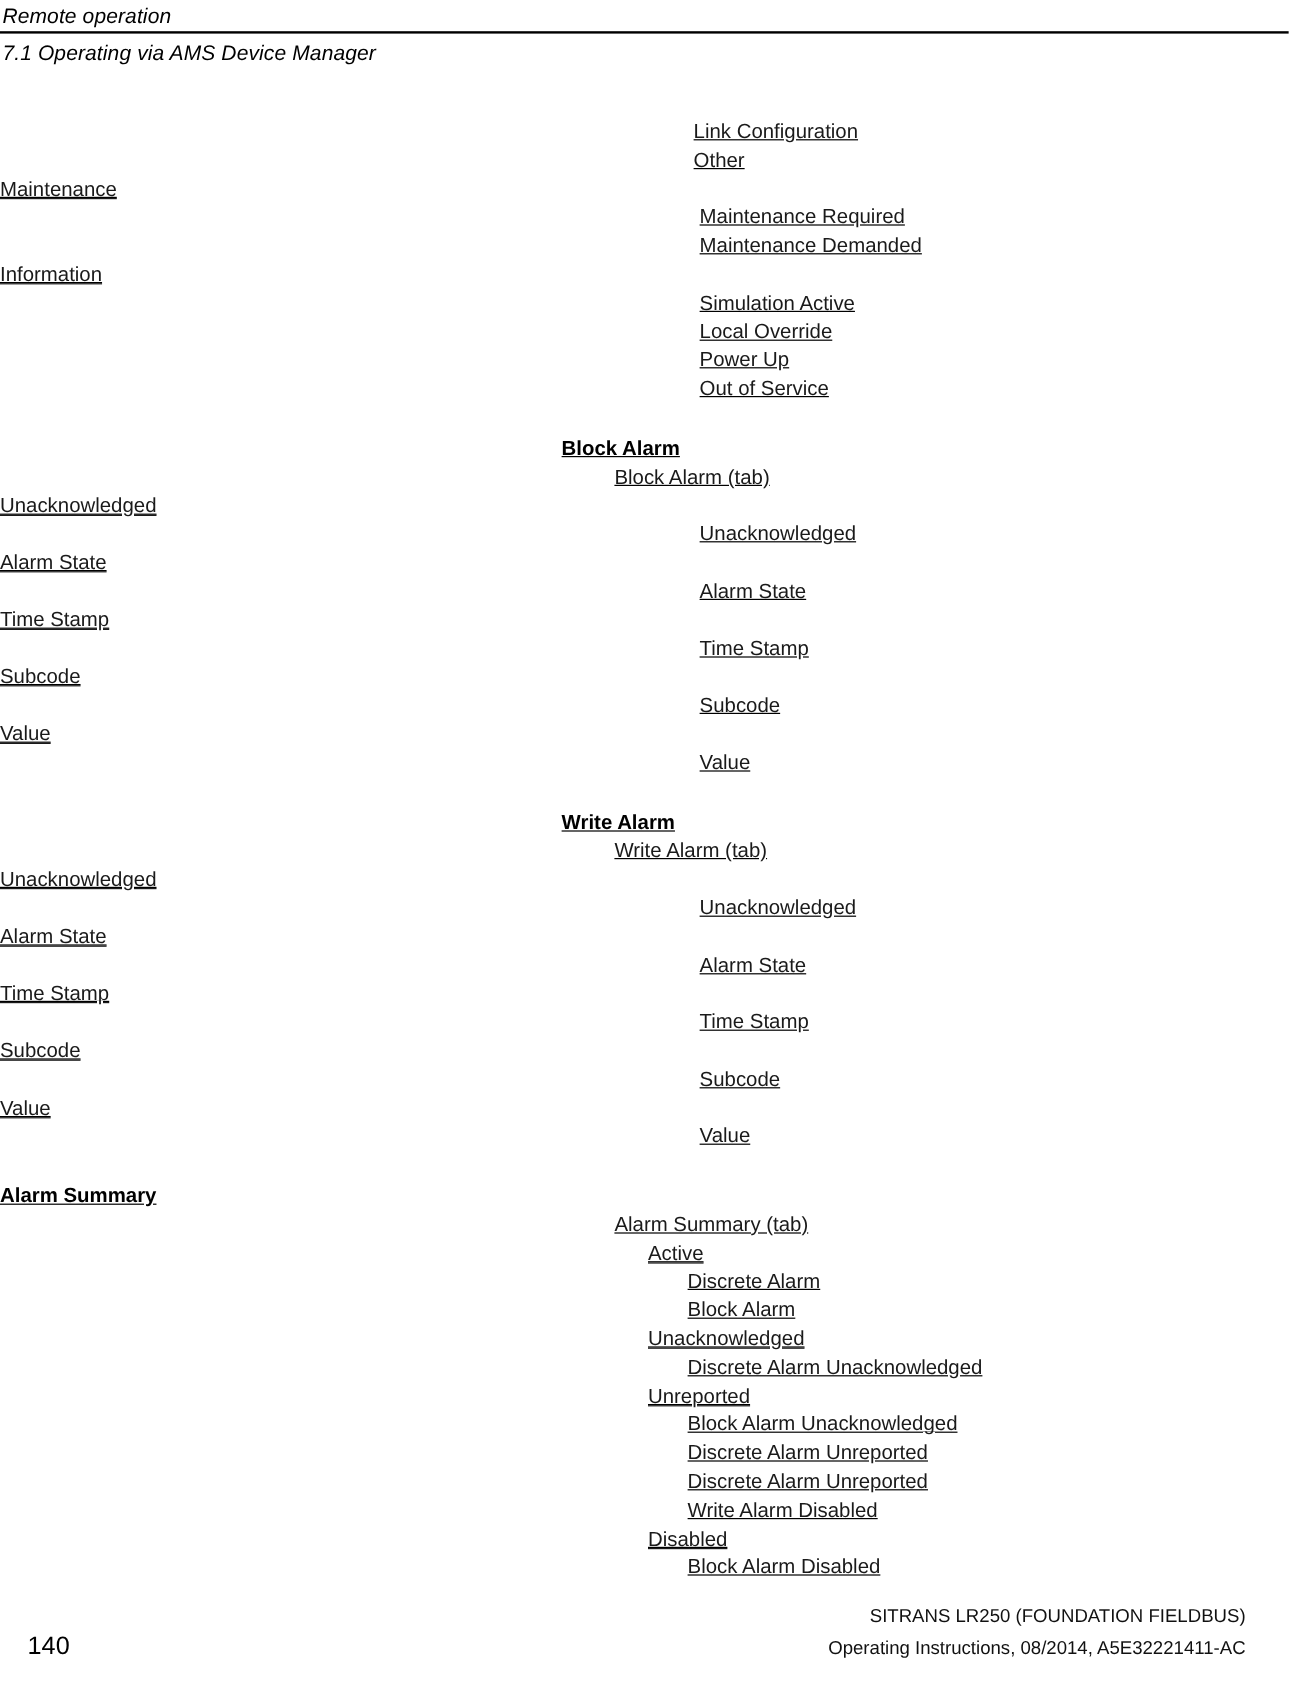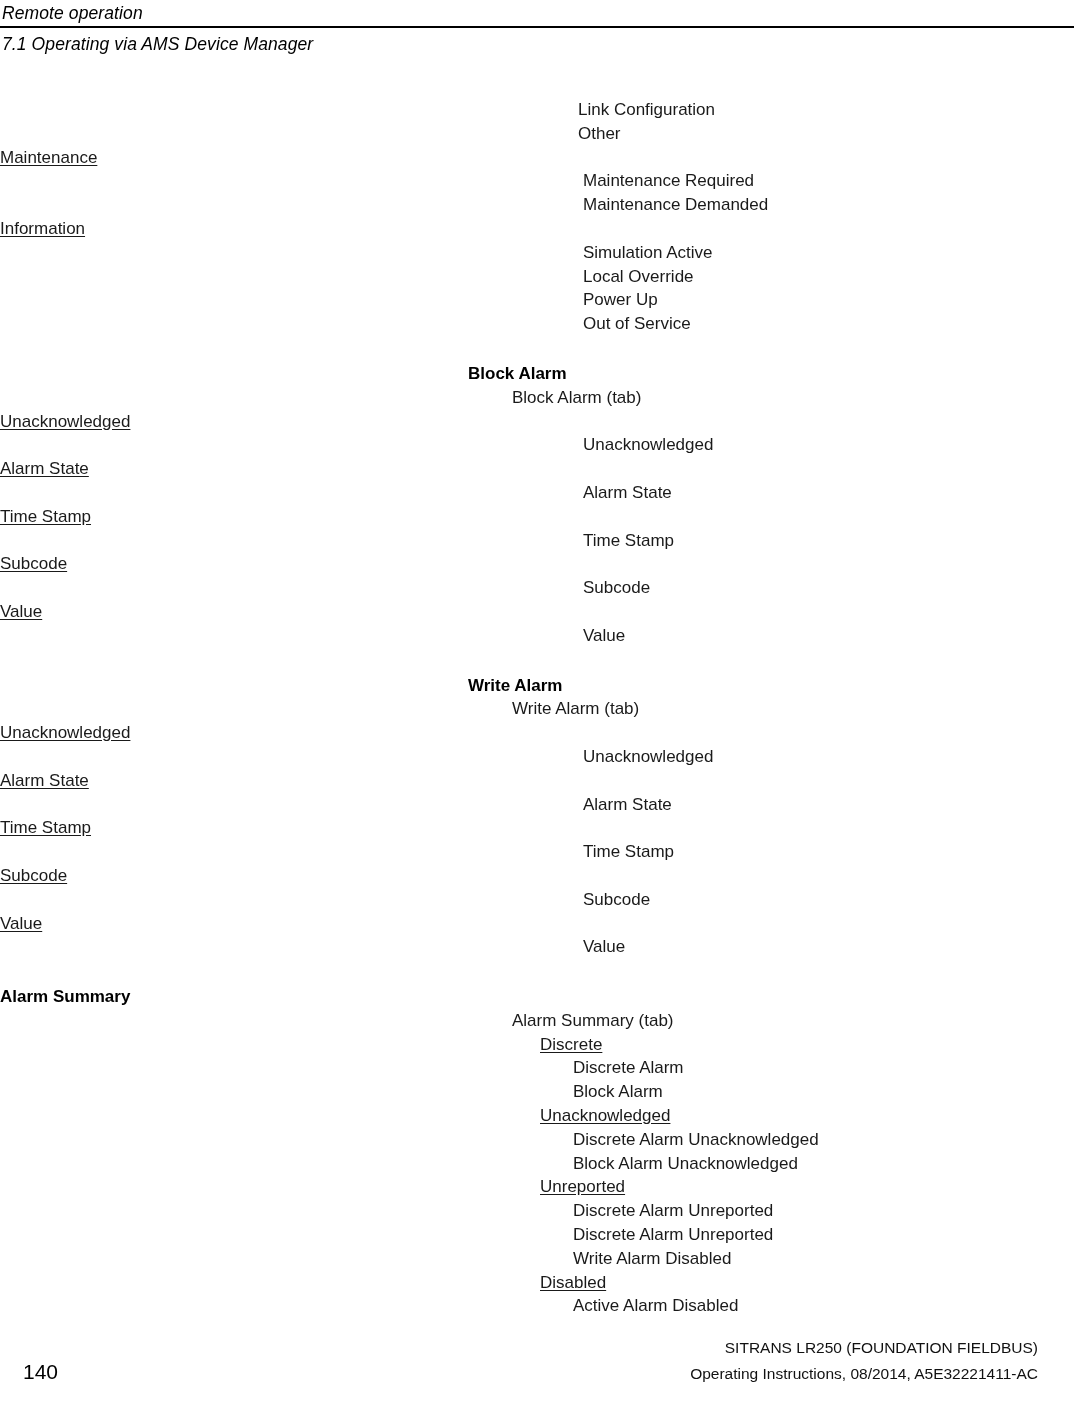--- a/index.html
+++ b/index.html
@@ -47,20 +47,21 @@
     letter-spacing: 0.1px;
     white-space: nowrap;
   }
 
   
   .outline {
     position: absolute;
     left: 0;
     top: 98px;
     width: 1004px;
+    text-decoration: underline;
   }
   .node {
     font-size: 17px;
     line-height: 23.8px;
     white-space: nowrap;
     color: #1a1a1a;
   }
   
   .lvl-sec   { padding-left: 468px; font-weight: bold; color: #000; }
   .lvl-sec2  { font-weight: bold; color: #000; }
@@ -145,32 +146,32 @@
     <div class="node lvl-grp underlined"><span>Alarm State</span></div>
     <div class="node lvl-itemA"><span>Alarm State</span></div>
     <div class="node lvl-grp underlined"><span>Time Stamp</span></div>
     <div class="node lvl-itemA"><span>Time Stamp</span></div>
     <div class="node lvl-grp underlined"><span>Subcode</span></div>
     <div class="node lvl-itemA"><span>Subcode</span></div>
     <div class="node lvl-grp underlined"><span>Value</span></div>
     <div class="node lvl-itemA"><span>Value</span></div>
     <div class="node lvl-sec2 section-gap"><span>Alarm Summary</span></div>
     <div class="node lvl-tab"><span>Alarm Summary (tab)</span></div>
-    <div class="node lvl-grp2 underlined"><span>Discrete</span></div>
+    <div class="node lvl-grp2 underlined"><span>Active</span></div>
     <div class="node lvl-item2"><span>Discrete Alarm</span></div>
     <div class="node lvl-item2"><span>Block Alarm</span></div>
     <div class="node lvl-grp2 underlined"><span>Unacknowledged</span></div>
     <div class="node lvl-item2"><span>Discrete Alarm Unacknowledged</span></div>
+    <div class="node lvl-grp2 underlined"><span>Unreported</span></div>
     <div class="node lvl-item2"><span>Block Alarm Unacknowledged</span></div>
-    <div class="node lvl-grp2 underlined"><span>Unreported</span></div>
     <div class="node lvl-item2"><span>Discrete Alarm Unreported</span></div>
     <div class="node lvl-item2"><span>Discrete Alarm Unreported</span></div>
     <div class="node lvl-item2"><span>Write Alarm Disabled</span></div>
     <div class="node lvl-grp2 underlined"><span>Disabled</span></div>
-    <div class="node lvl-item2"><span>Active Alarm Disabled</span></div>
+    <div class="node lvl-item2"><span>Block Alarm Disabled</span></div>
   </div>
 
 <div class="page-footer">
   <div class="footer-page-number">140</div>
   <div class="footer-right">
     <div class="footer-line">SITRANS LR250 (FOUNDATION FIELDBUS)</div>
     <div class="footer-line">Operating Instructions, 08/2014, A5E32221411-AC</div>
   </div>
 </div>
 

